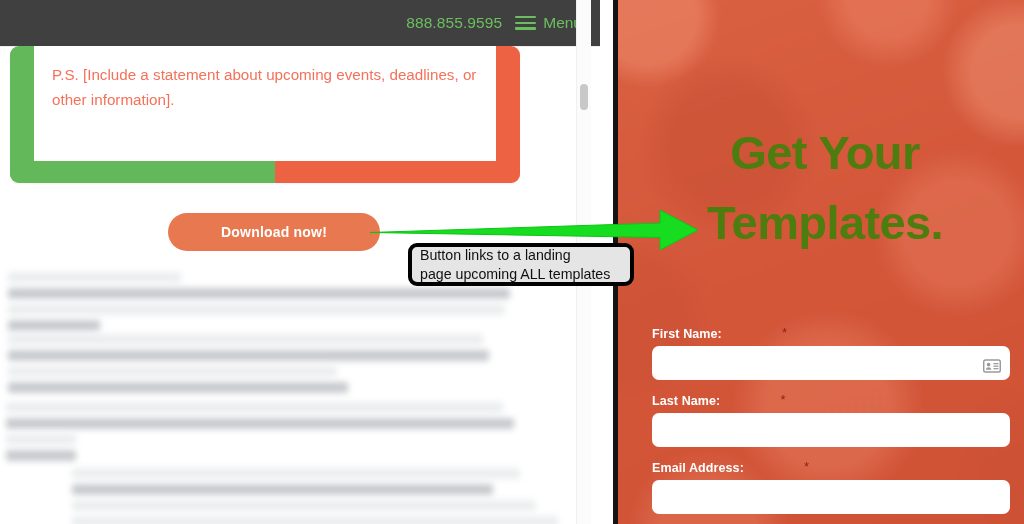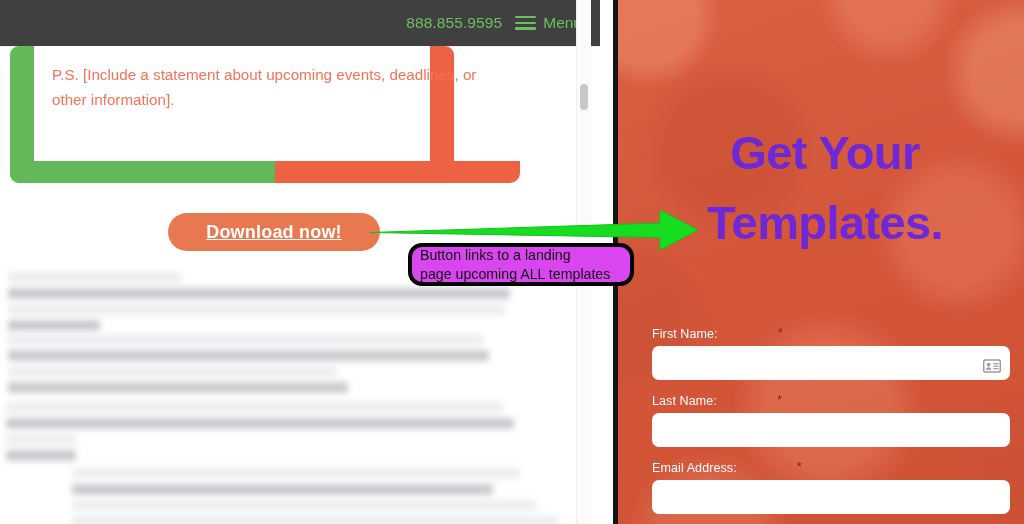--- a/index.html
+++ b/index.html
@@ -33,21 +33,21 @@
   .hamburger i{
     position:absolute;left:0;width:21px;height:2.4px;background:#6cbf5e;border-radius:1px;display:block;
   }
   .hamburger i:nth-child(1){top:0;}
   .hamburger i:nth-child(2){top:5.6px;}
   .hamburger i:nth-child(3){top:11.2px;}
   #menu-label{color:#6cbf5e;font-size:15.5px;}
 
   
   #ps-card{
-    position:absolute;left:10px;top:46px;width:444px;height:137px;
+    position:absolute;left:10px;top:46px;width:510px;height:137px;
   }
   #ps-card-inner{
     position:absolute;left:0;top:0;right:0;bottom:0;
     background:#ffffff;
     border-left:24px solid #63b85a;
     border-right:24px solid #ee6244;
     border-bottom:0;
     border-radius:9px;
     box-sizing:border-box;
     box-shadow:0 1px 2px rgba(0,0,0,.05);
@@ -61,24 +61,23 @@
   #ps-bottom-orange{flex:1;height:22px;background:#ee6244;}
   #ps-text{
     position:absolute;left:42px;top:16px;width:444px;
     color:#f5715a;font-size:15.2px;line-height:25px;
   }
 
   
   #download-button{
     position:absolute;left:168px;top:213px;width:212px;height:38px;
     background:#e8784f;border-radius:19px;border:none;
-    color:#ffffff;font-size:18px;font-weight:bold;letter-spacing:.2px;
+    color:#ffffff;font-size:14px;font-weight:bold;letter-spacing:.2px;
     display:flex;align-items:center;justify-content:center;
     cursor:pointer;
-    text-decoration:underline;
   }
 
   
   #blurred-body{position:absolute;left:0;top:272px;width:600px;height:252px;}
   .blur-group{position:absolute;left:0;width:600px;}
   .blur-line{
     background:#d7d9dc;border-radius:2px;margin-bottom:5px;height:11px;
     filter:blur(3.4px);opacity:.85;
   }
   .blur-line.light{background:#e4e6e8;opacity:.7;}
@@ -121,28 +120,28 @@
     filter:blur(1px);
   }
   #qgiv-logo{
     position:absolute;left:632px;top:14px;
     color:#ffffff;font-size:28px;font-weight:bold;letter-spacing:-1.2px;
     font-family:"DejaVu Sans", sans-serif;
   }
   #qgiv-logo .dot{font-size:22px;}
   #headline{
     position:absolute;left:640px;top:118px;width:370px;
-    color:#6d28d9;text-align:center;
+    color:#4d7c0f;text-align:center;
     font-size:47px;line-height:70px;font-weight:bold;letter-spacing:-.6px;
   }
 
   .field-block{position:absolute;left:652px;width:358px;}
   .field-label-row{display:flex;align-items:flex-start;}
   .field-label{
-    color:#ffffff;font-size:12.5px;font-weight:normal;letter-spacing:.1px;
+    color:#ffffff;font-size:12.5px;font-weight:bold;letter-spacing:.1px;
   }
   .required-star{
     color:#8e1f18;font-size:13px;margin-left:60px;line-height:12px;
   }
   .field-input{
     margin-top:5px;width:358px;height:34px;
     background:#ffffff;border:none;border-radius:7px;
     box-sizing:border-box;padding:0 34px 0 10px;
     font-family:"Liberation Sans", sans-serif;font-size:14px;color:#333;
     outline:none;display:block;
@@ -152,21 +151,21 @@
     position:absolute;right:9px;top:13px;width:18px;height:14px;
     display:block;
   }
 
   
   #annotation-arrow{position:absolute;left:360px;top:200px;width:345px;height:60px;pointer-events:none;}
 
   
   #annotation-box{
     position:absolute;left:408px;top:243px;width:226px;height:43px;
-    background:#d946ef;border:4px solid #000000;border-radius:14px;
+    background:#e5e5e5;border:4px solid #000000;border-radius:9px;
     box-sizing:border-box;
     display:flex;flex-direction:column;justify-content:center;
     padding:0 8px;
   }
   .annotation-line{
     color:#101010;font-size:14.2px;line-height:18.5px;white-space:nowrap;
   }
 </style>
 </head>
 <body>

